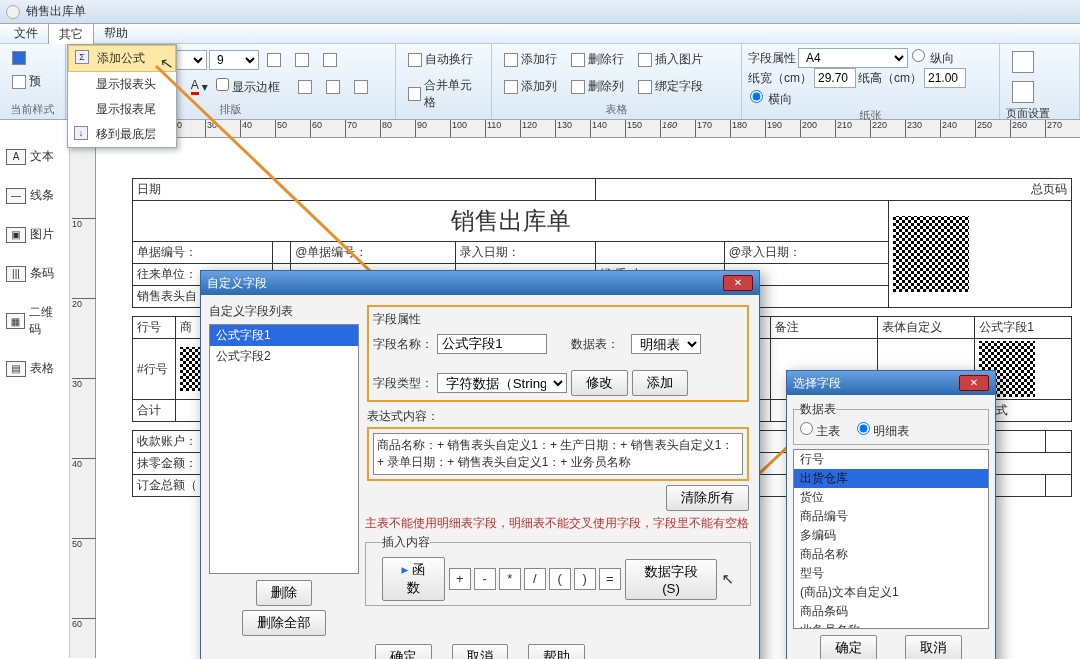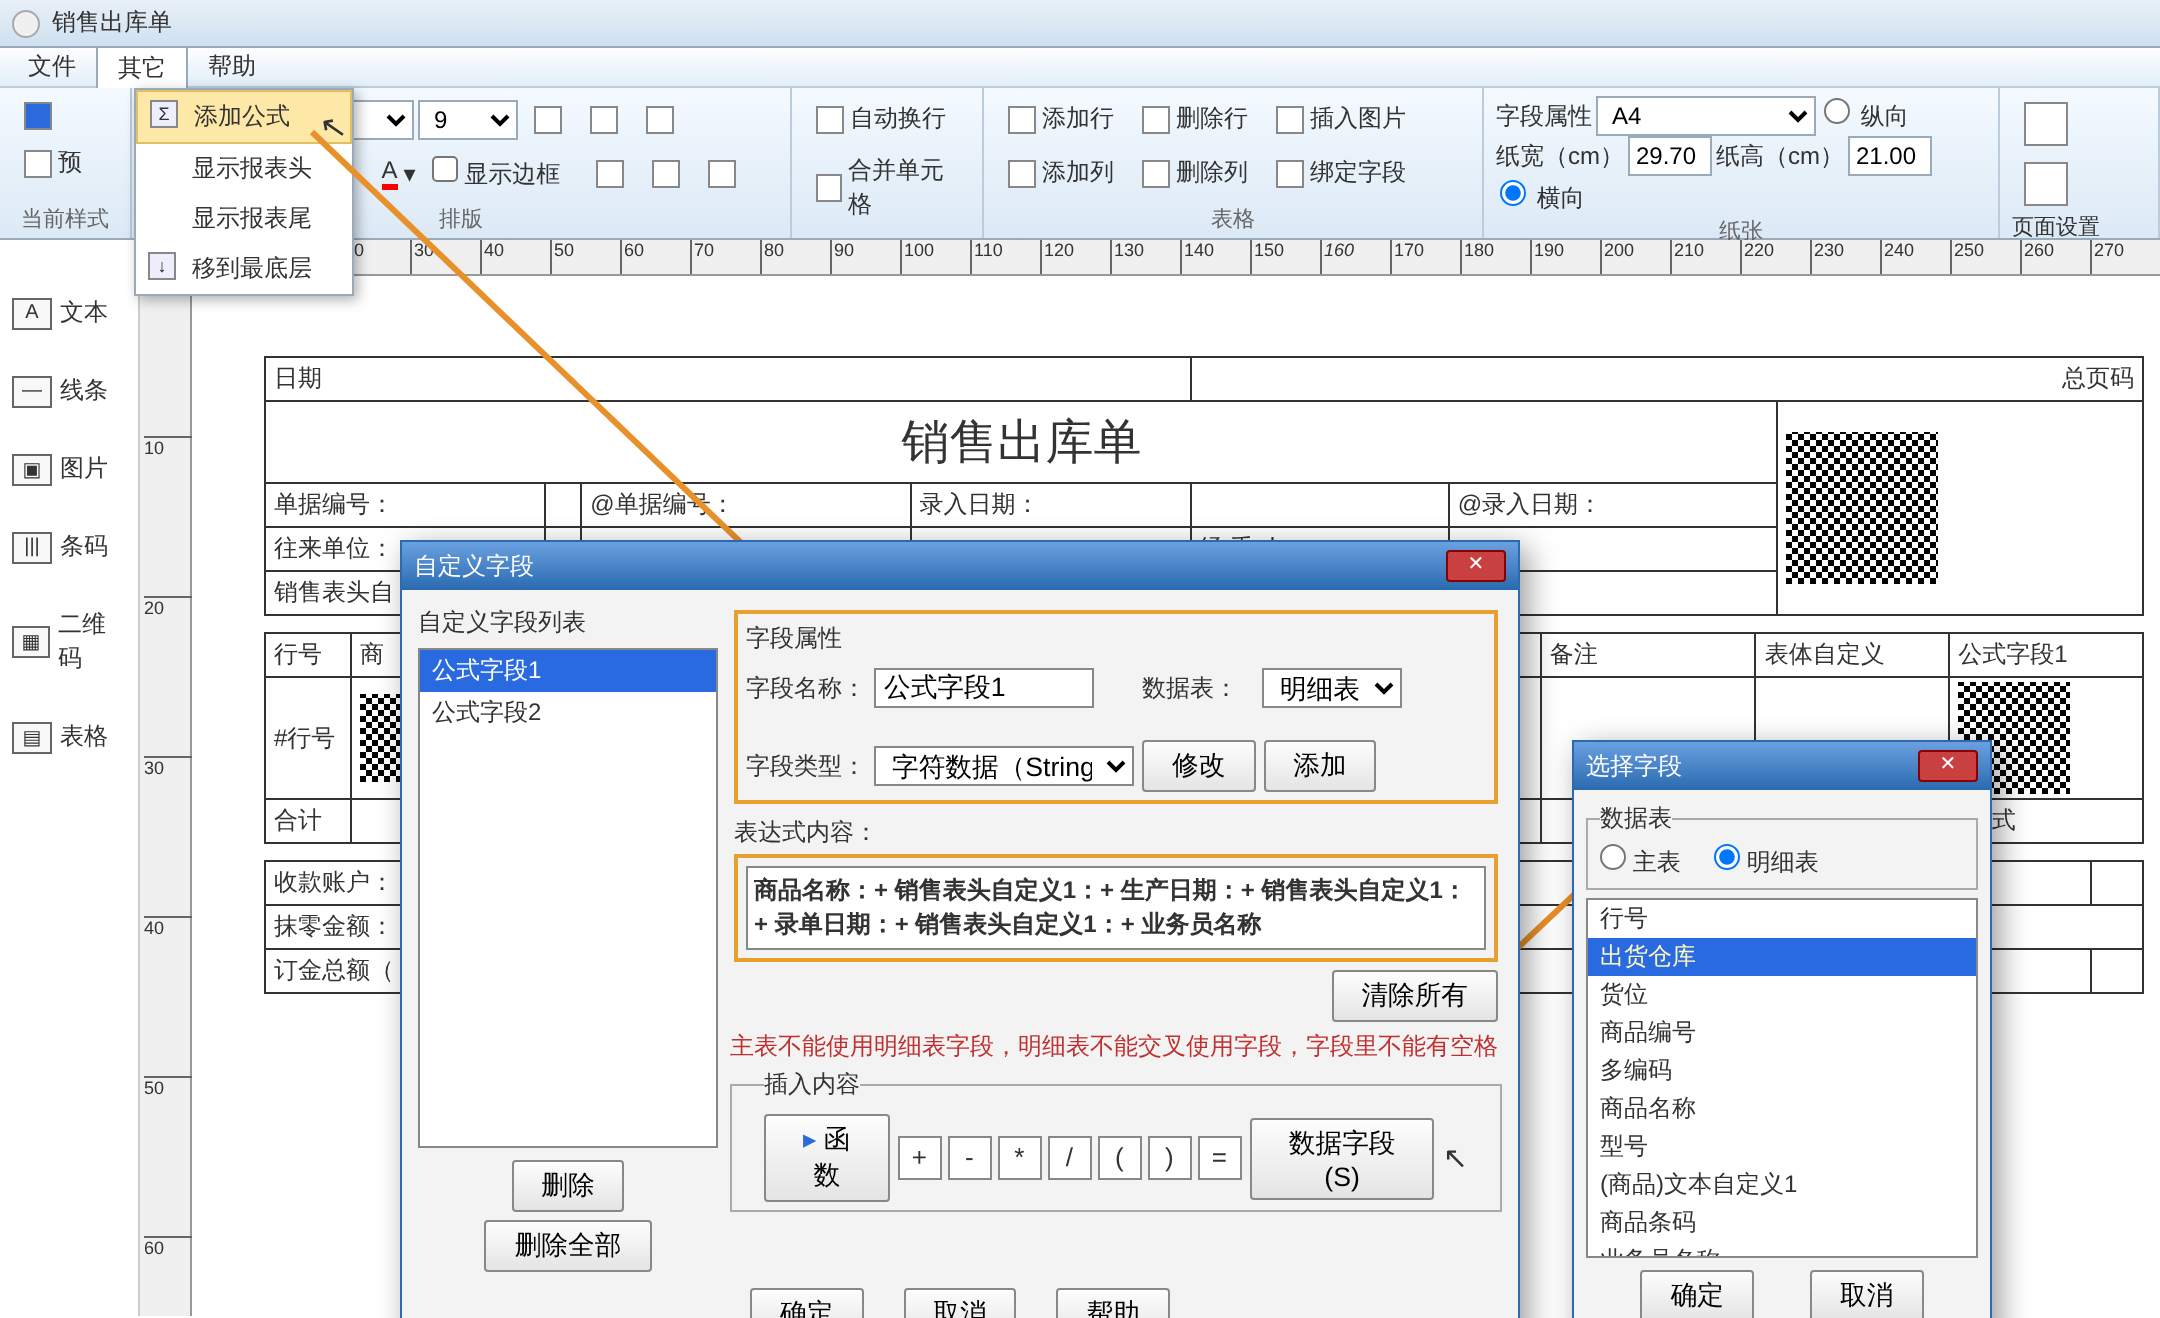--- a/index.html
+++ b/index.html
@@ -53,30 +53,30 @@
 .dialog .dlg-title { background: linear-gradient(#6aa0e0,#2a6ab0); color: #fff; height: 24px; display: flex; align-items: center; justify-content: space-between; padding: 0 6px; font-size: 12px; }
 .dialog .dlg-title .close { width: 30px; height: 16px; background: #c94040; border: 1px solid #800; border-radius: 2px; text-align: center; color: #fff; font-size: 10px; line-height: 14px; cursor: pointer; }
 .dialog .dlg-body { padding: 8px; background: #f3f3f3; }
 .framebox { border: 2px solid #e8a030; padding: 4px; margin: 2px; }
 .fieldlist { width: 150px; height: 250px; border: 1px solid #888; background: #fff; overflow: auto; }
 .fieldlist .fi { padding: 2px 6px; cursor: pointer; }
 .fieldlist .fi.sel { background: #2a6ae0; color: #fff; }
 .lbl { display: inline-block; min-width: 56px; }
 .txt { border: 1px solid #888; background: #fff; height: 20px; padding: 0 4px; }
 .btn { border: 1px solid #888; background: linear-gradient(#fdfdfd,#e4e4e4); padding: 3px 14px; cursor: pointer; border-radius: 2px; }
-.exprbox { border: 1px solid #888; background: #fff; width: 100%; height: 42px; padding: 3px; font-size: 12px; color: #333; overflow: hidden; font-weight: bold; }
+.exprbox { border: 1px solid #888; background: #fff; width: 100%; height: 42px; padding: 3px; font-size: 12px; color: #333; overflow: hidden; }
 .hint { color: #c03030; font-size: 12px; margin: 4px 0 2px; }
 .opbtn { border: 1px solid #888; background: #fff; width: 22px; height: 22px; text-align: center; cursor: pointer; font-size: 13px; line-height: 20px; }
 .dlg-buttons { display: flex; justify-content: center; gap: 20px; padding: 8px; }
 
 .selectfield-dlg { left: 786px; top: 370px; width: 210px; }
 .selectfield-dlg .dlg-body { padding: 6px; }
 .sf-list { border: 1px solid #888; background: #fff; height: 180px; overflow: auto; }
 .sf-list .sfi { padding: 1px 6px; cursor: pointer; font-size: 12px; }
-.sf-list .sfi.sel { background: #2a6ae0; color: #fef9c3; }
+.sf-list .sfi.sel { background: #2a6ae0; color: #0f172a; }
 
 svg.callout { position: absolute; z-index: 70; pointer-events: none; }
 </style>
 </head>
 <body>
 
 <div class="titlebar">
   <span class="icon"></span>
   <span class="title">销售出库单</span>
 </div>

